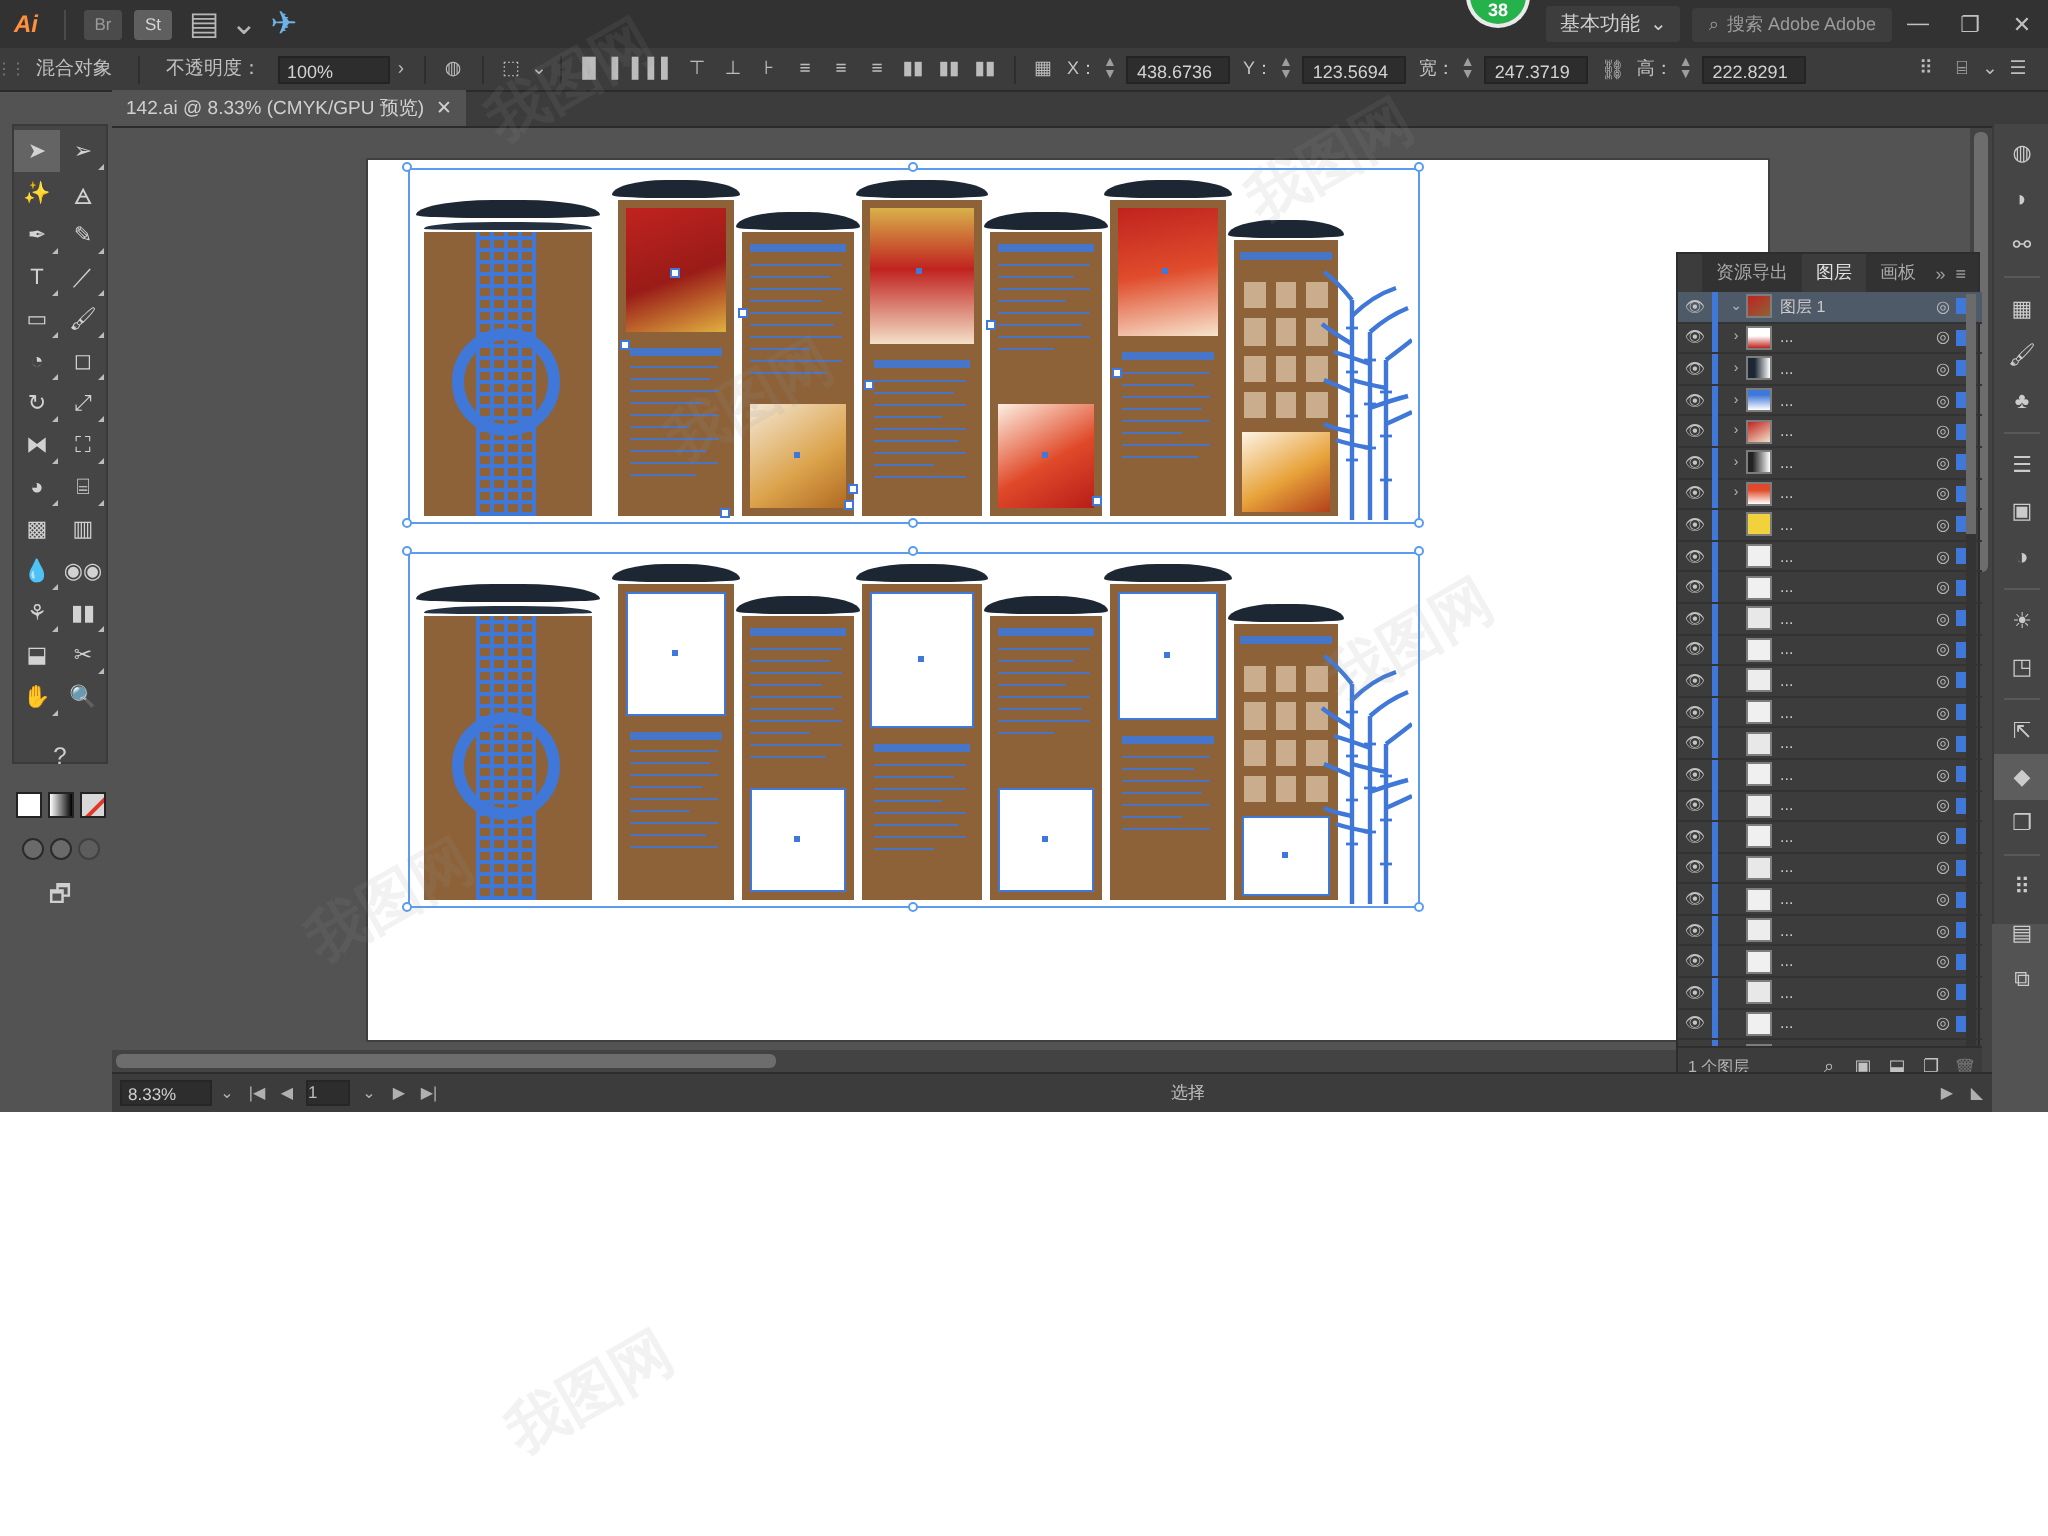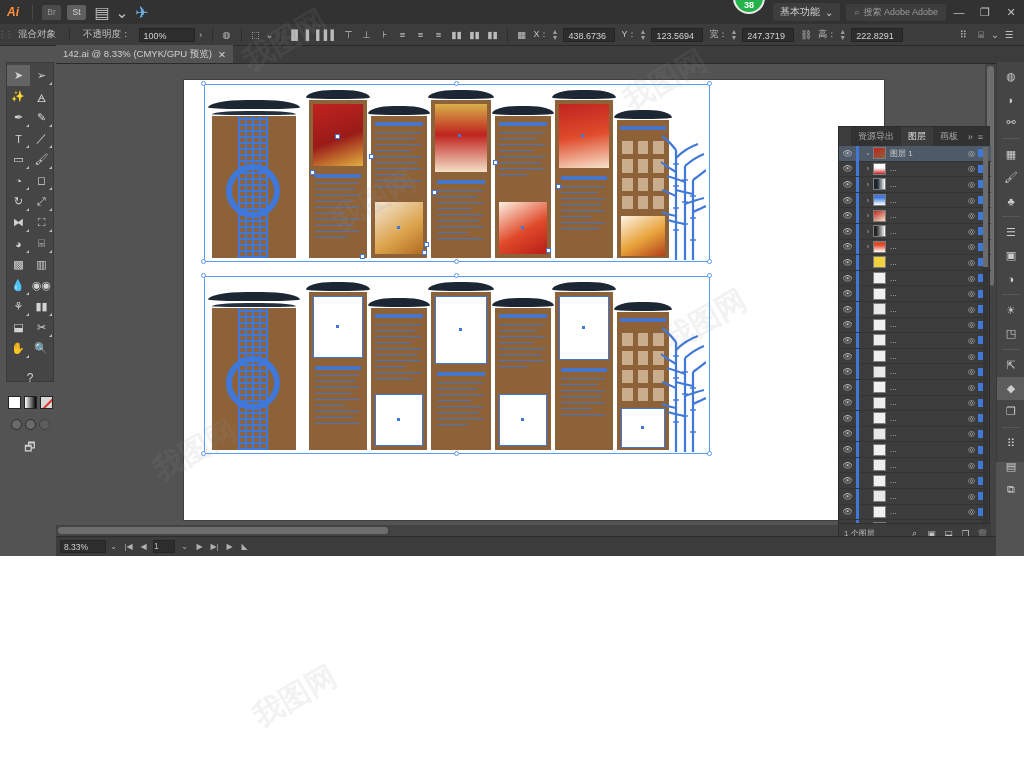--- a/index.html
+++ b/index.html
@@ -1009,20 +1009,21 @@
 
     <div class="statusbar">
       <div class="sb-zoom">8.33%</div>
       <div class="sb-ico">⌄</div>
       <div class="sb-ico">|◀</div>
       <div class="sb-ico">◀</div>
       <div class="sb-field">1</div>
       <div class="sb-ico">⌄</div>
       <div class="sb-ico">▶</div>
       <div class="sb-ico">▶|</div>
+      <div class="sb-status">选择</div>
       <div class="sb-ico">▶</div>
       <div class="sb-ico">◣</div>
     </div>
 
     <div class="wm lite" style="left:330px; top:180px;">我图网</div>
     <div class="wm lite" style="left:660px; top:300px;">我图网</div>
     <div class="wm lite" style="left:150px; top:430px;">我图网</div>
     <div class="wm lite" style="left:240px; top:20px;">我图网</div>
     <div class="wm lite" style="left:620px; top:60px;">我图网</div>
   </div>

